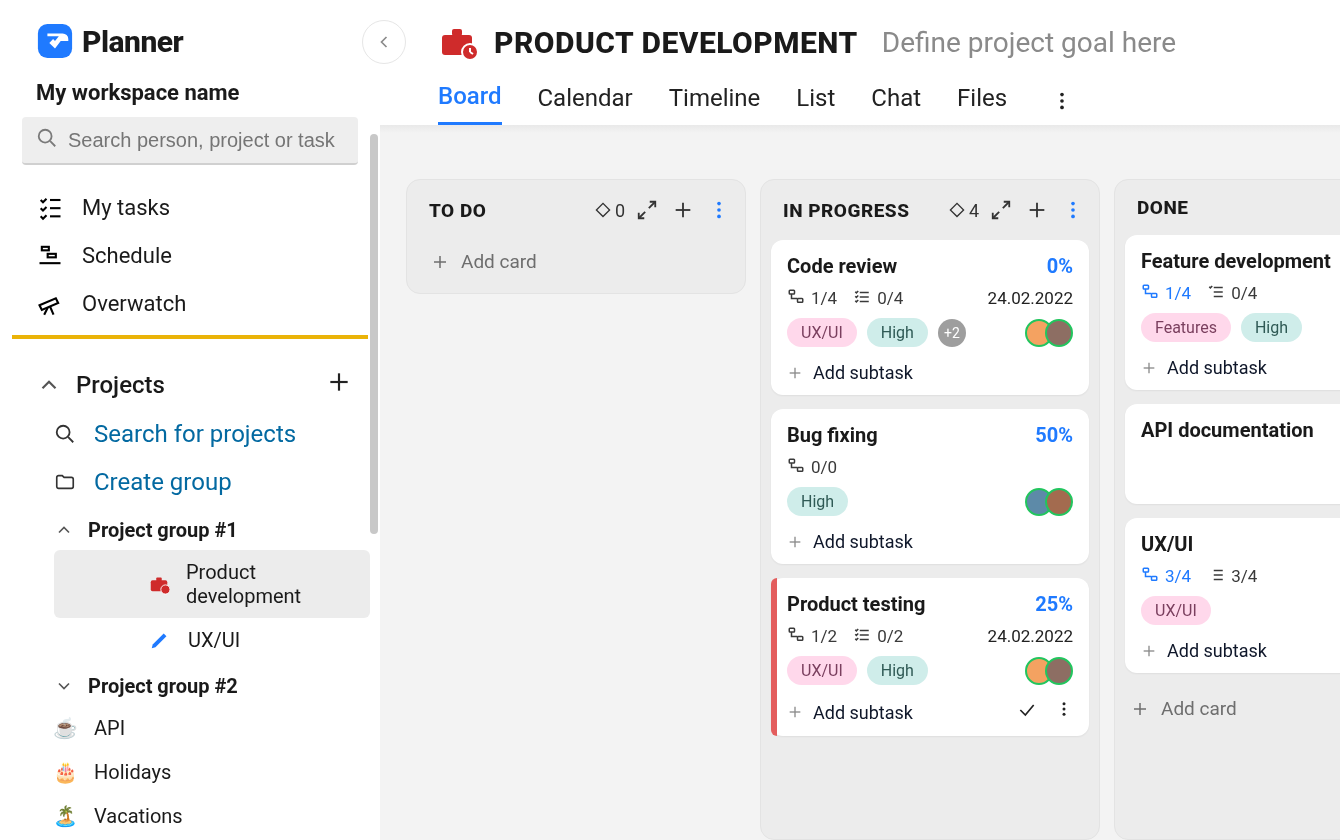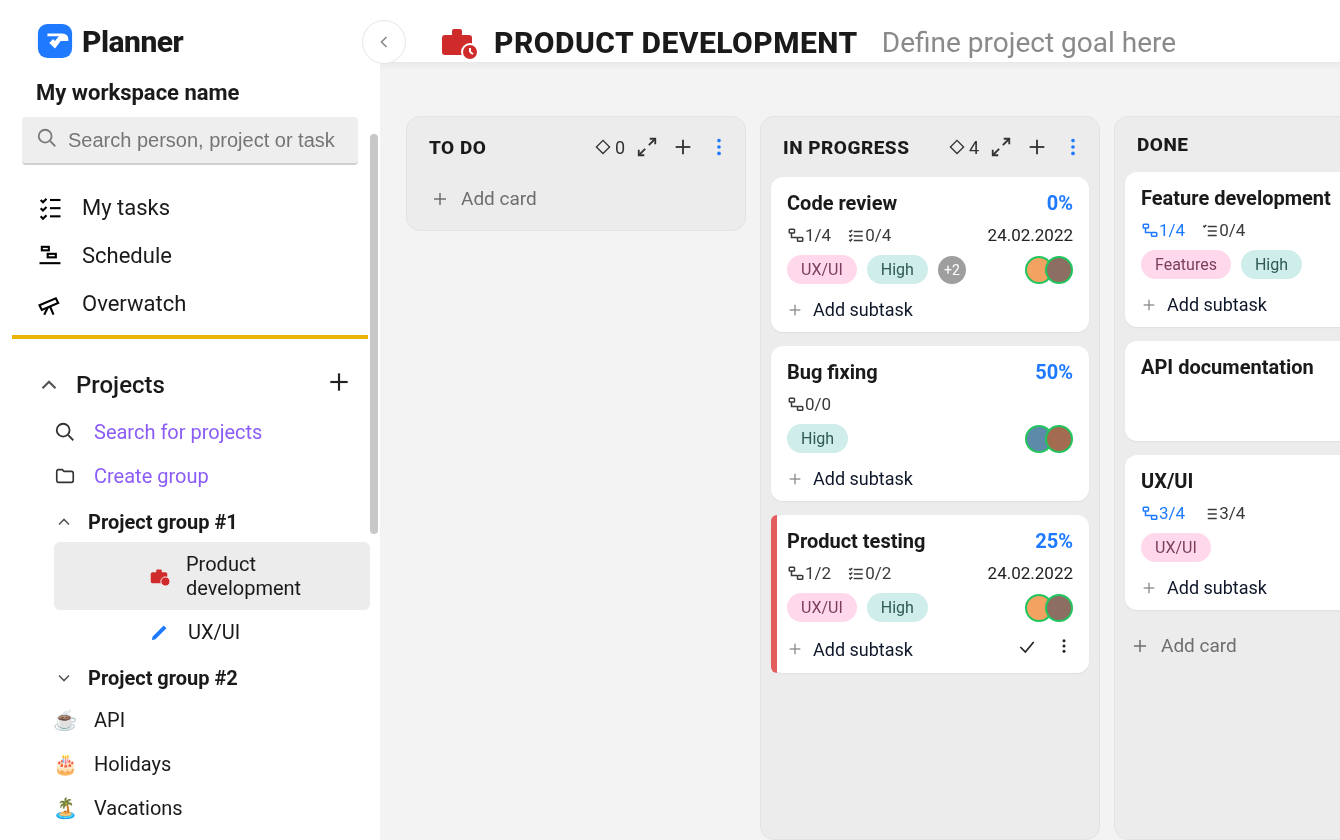--- a/index.html
+++ b/index.html
@@ -16,21 +16,21 @@
   .search-input { border:none; background:transparent; outline:none; font-size:20px; margin-left:10px; color:#7a7a7a; width:100%; }
   .nav-section { padding: 10px 0 8px 0; margin:0 12px; border-bottom:4px solid #eab308;}
   .nav-item, .proj-item { display:flex; align-items:center; gap:18px; padding:10px 18px 10px 24px; font-size:22px; cursor:pointer;}
   .nav-item svg { width:28px; height:28px; flex:0 0 28px;}
   .projects-body { flex:1; overflow:auto; padding:4px 0 0 0;}
   .projects-head { display:flex; align-items:center; padding:24px 28px 8px 36px;}
   .chev { width:26px; height:26px; flex:0 0 26px; }
   .projects-head .title { font-size:24px; font-weight:500; margin-left:14px;}
   .projects-head .spacer { flex:1; }
   .projects-head .plus { font-size:30px; color:#222; }
-  .proj-action { display:flex; align-items:center; gap:18px; padding:10px 18px 10px 54px; font-size:20px; color:#8b5cf6; cursor:pointer;}
+  .proj-action { display:flex; align-items:center; gap:18px; padding:10px 18px 10px 54px; font-size:24px; color:#0369a1; cursor:pointer;}
   .proj-action svg { width:22px; height:22px; }
   .group-head { display:flex; align-items:center; gap:14px; padding:12px 18px 8px 54px; font-size:20px; font-weight:700; cursor:pointer;}
   .group-head .chev-sm { width:20px; height:20px;}
   .tree-item { display:flex; align-items:center; gap:16px; padding:10px 18px 10px 94px; font-size:20px; cursor:pointer; border-radius:6px; margin:0 10px 0 54px;}
   .tree-item.active { background:#ececec; }
   .tree-item .ic { width:24px; height:24px; display:flex; align-items:center; justify-content:center; font-size:20px;}
   .sidebar-scroll { position:absolute; right:2px; top:134px; width:8px; height:400px; background:#c8c8c8; border-radius:4px;}
 
   
   .collapse-btn { position:absolute; left:362px; top:20px; width:44px; height:44px; border-radius:50%; background:#fff; border:1px solid #e6e6e6; display:flex; align-items:center; justify-content:center; z-index:5; color:#8a8a8a; cursor:pointer;}
@@ -58,21 +58,21 @@
   .head-btn.blue { color:#1f7aff; }
   .diamond-stat { display:flex; align-items:center; gap:4px; color:#333; font-size:18px;}
   .col-body { padding:0 10px; display:flex; flex-direction:column; gap:14px;}
   .add-card-row { display:flex; align-items:center; gap:12px; color:#6e6e6e; font-size:19px; padding:10px 14px; cursor:pointer;}
   .card { background:#fff; border-radius:12px; box-shadow:0 1px 2px rgba(0,0,0,0.06); padding:14px 16px 8px 16px; display:flex; flex-direction:column; gap:10px; position:relative;}
   .card.red-edge::before { content:""; position:absolute; left:0; top:0; bottom:0; width:6px; background:#e35d5d; border-radius:12px 0 0 12px;}
   .card-top { display:flex; align-items:center; justify-content:space-between;}
   .card-title { font-size:20px; font-weight:700;}
   .percent { font-size:20px; font-weight:700; color:#1f7aff;}
   .card-row { display:flex; align-items:center; gap:16px; font-size:17px; color:#3a3a3a;}
-  .stat { display:flex; align-items:flex-end; }
+  .stat { display:flex; align-items:flex-start; gap:6px;}
   .stat.blue { color:#1f7aff; }
   .card-row .date { margin-left:auto; color:#222;}
   .pill-row { display:flex; align-items:center; gap:10px;}
   .pill { padding:5px 14px; border-radius:18px; font-size:16px;}
   .pill.pink { background:#ffd8eb; color:#7a3f5e;}
   .pill.teal { background:#cfedea; color:#2f5a55;}
   .pill.grey-circ { width:28px; height:28px; border-radius:50%; background:#9e9e9e; color:#fff; display:flex; align-items:center; justify-content:center; font-size:14px; padding:0;}
   .avatars { margin-left:auto; display:flex;}
   .av { width:28px; height:28px; border-radius:50%; border:2px solid #22c55e; background:#777; margin-left:-8px;}
   .av:first-child{ margin-left:0;}
@@ -237,20 +237,35 @@
               <rect x="4" y="13" width="30" height="20" rx="3" fill="#cf2b2b"></rect>
               <rect x="14" y="7" width="10" height="7" rx="2" fill="#cf2b2b"></rect>
               <circle cx="32" cy="30" r="8" fill="#cf2b2b" stroke="#fff" stroke-width="2"></circle>
               <line x1="32" y1="26" x2="32" y2="30" stroke="#fff" stroke-width="2"></line>
               <line x1="32" y1="30" x2="35" y2="32" stroke="#fff" stroke-width="2"></line>
             </svg>
         </span>
         <span class="page-title">PRODUCT DEVELOPMENT</span>
         <span class="goal">Define project goal here</span>
       </div>
+      <div class="tabs">
+        <div class="tab active">Board</div>
+        <div class="tab">Calendar</div>
+        <div class="tab">Timeline</div>
+        <div class="tab">List</div>
+        <div class="tab">Chat</div>
+        <div class="tab">Files</div>
+        <div class="more">
+          <svg viewBox="0 0 24 24" width="22" height="22" fill="#222">
+              <circle cx="12" cy="5" r="2"></circle>
+              <circle cx="12" cy="12" r="2"></circle>
+              <circle cx="12" cy="19" r="2"></circle>
+            </svg>
+        </div>
+      </div>
     </div>
     <div class="board-shadow"></div>
 
     <div class="board">
 
       <div class="column" style="align-self:flex-start;">
         <div class="col-head">
           <span class="col-title">TO DO</span>
           <span class="flex"></span>
           <span class="diamond-stat">

